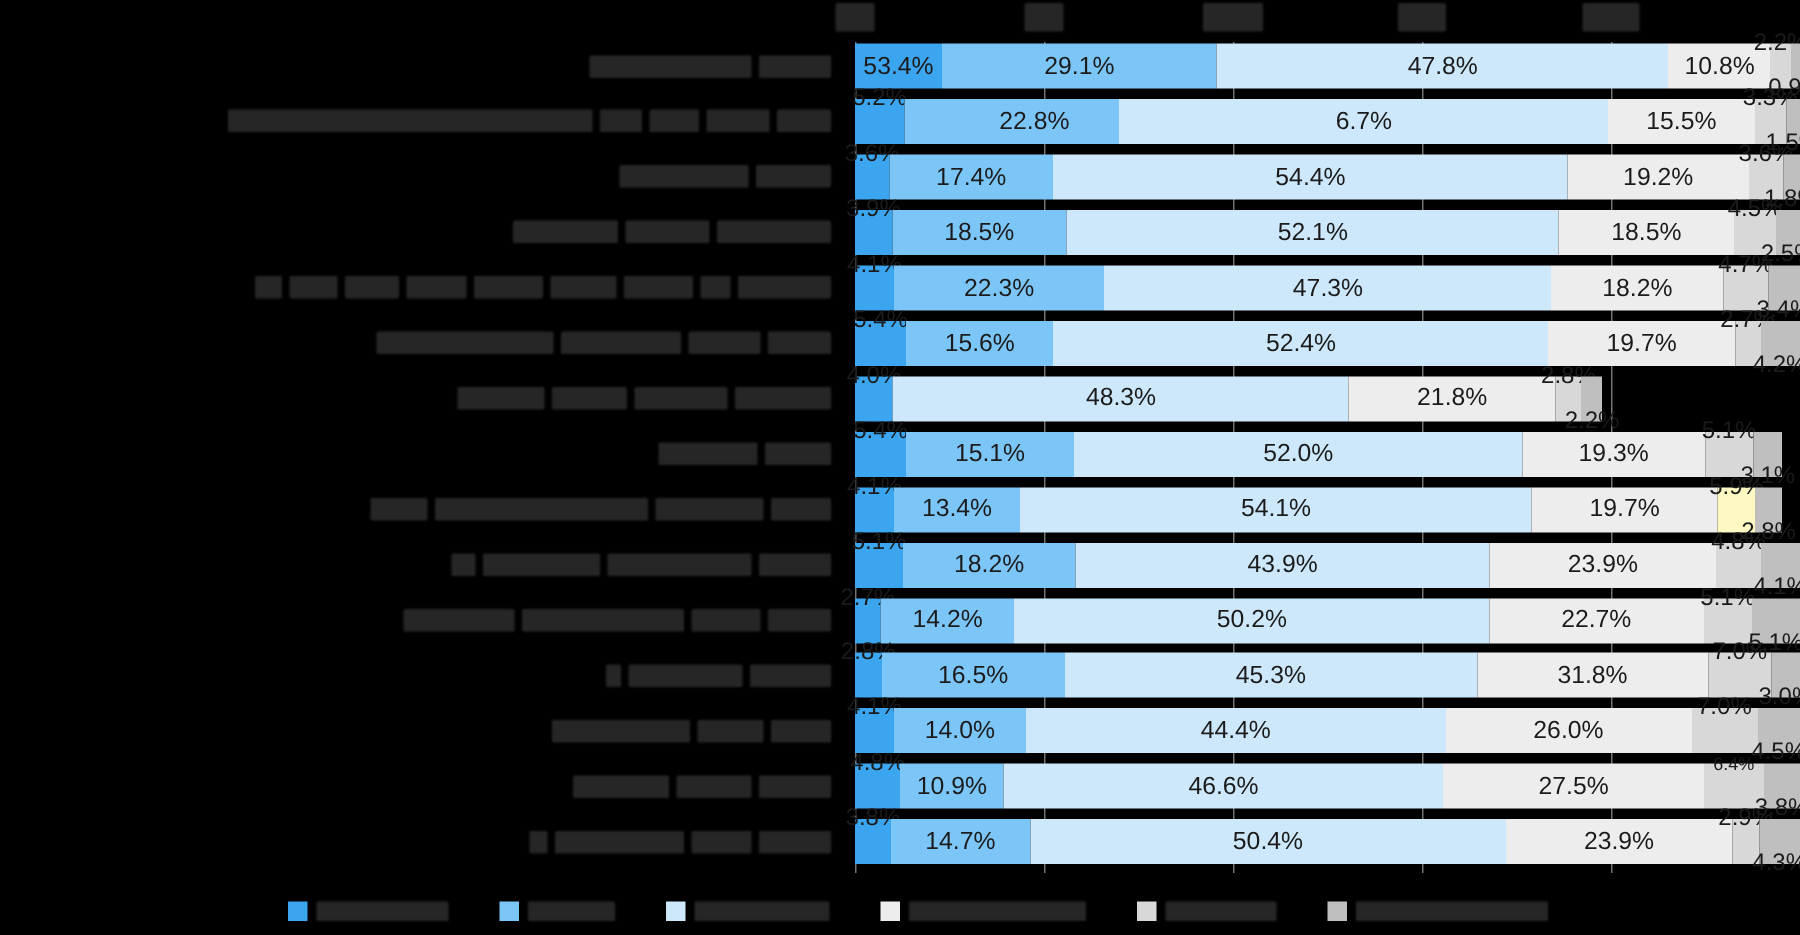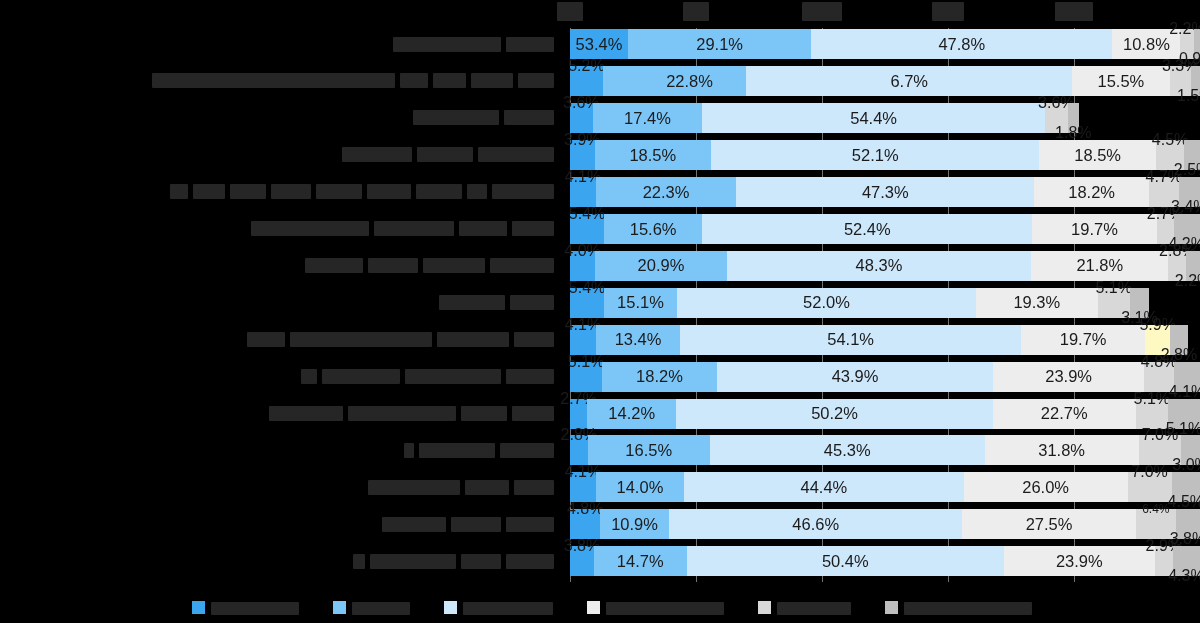--- a/index.html
+++ b/index.html
@@ -243,20 +243,23 @@
         <div class="row" style="top: 74.9px;">
           <div class="seg tiny tiny-up" style="width: 22.68px; background: rgb(59, 165, 240);">
             <span class="seg-label" style="font-size: 16px;">3.6%</span>
           </div>
           <div class="seg" style="width: 109.62px; background: rgb(124, 197, 247);">
             <span class="seg-label">17.4%</span>
           </div>
           <div class="seg" style="width: 342.72px; background: rgb(205, 231, 251);">
             <span class="seg-label">54.4%</span>
           </div>
+          <div class="seg" style="width: 120.96px; background: rgb(237, 237, 237);">
+            <span class="seg-label">19.2%</span>
+          </div>
           <div class="seg tiny tiny-up" style="width: 22.68px; background: rgb(216, 216, 216);">
             <span class="seg-label" style="font-size: 16px;">3.6%</span>
           </div>
           <div class="seg tiny tiny-down" style="width: 11.34px; background: rgb(191, 191, 191);">
             <span class="seg-label" style="font-size: 16px;">1.8%</span>
           </div>
         </div>
         <div class="row" style="top: 111.85px;">
           <div class="seg tiny tiny-up" style="width: 24.57px; background: rgb(59, 165, 240);">
             <span class="seg-label" style="font-size: 16px;">3.9%</span>
@@ -314,41 +317,38 @@
             <span class="seg-label" style="font-size: 16px;">2.7%</span>
           </div>
           <div class="seg tiny tiny-down" style="width: 26.46px; background: rgb(191, 191, 191);">
             <span class="seg-label" style="font-size: 16px;">4.2%</span>
           </div>
         </div>
         <div class="row" style="top: 222.7px;">
           <div class="seg tiny tiny-up" style="width: 25.2px; background: rgb(59, 165, 240);">
             <span class="seg-label" style="font-size: 16px;">4.0%</span>
           </div>
-          <div class="seg" style="width: 131.67px; background: rgb(124, 197, 247);">
-            <span class="seg-label">20.9%</span>
-          </div>
           <div class="seg" style="width: 304.29px; background: rgb(205, 231, 251);">
             <span class="seg-label">48.3%</span>
           </div>
           <div class="seg" style="width: 137.34px; background: rgb(237, 237, 237);">
             <span class="seg-label">21.8%</span>
           </div>
           <div class="seg tiny tiny-up" style="width: 17.64px; background: rgb(216, 216, 216);">
             <span class="seg-label" style="font-size: 16px;">2.8%</span>
           </div>
           <div class="seg tiny tiny-down" style="width: 13.86px; background: rgb(191, 191, 191);">
             <span class="seg-label" style="font-size: 16px;">2.2%</span>
           </div>
         </div>
         <div class="row" style="top: 259.65px;">
           <div class="seg tiny tiny-up" style="width: 34.02px; background: rgb(59, 165, 240);">
             <span class="seg-label" style="font-size: 16px;">5.4%</span>
           </div>
-          <div class="seg" style="width: 73px; background: rgb(124, 197, 247);">
+          <div class="seg" style="width: 112px; background: rgb(124, 197, 247);">
             <span class="seg-label">15.1%</span>
           </div>
           <div class="seg" style="width: 299px; background: rgb(205, 231, 251);">
             <span class="seg-label">52.0%</span>
           </div>
           <div class="seg" style="width: 121.59px; background: rgb(237, 237, 237);">
             <span class="seg-label">19.3%</span>
           </div>
           <div class="seg tiny tiny-up" style="width: 32.13px; background: rgb(216, 216, 216);">
             <span class="seg-label" style="font-size: 16px;">5.1%</span>

